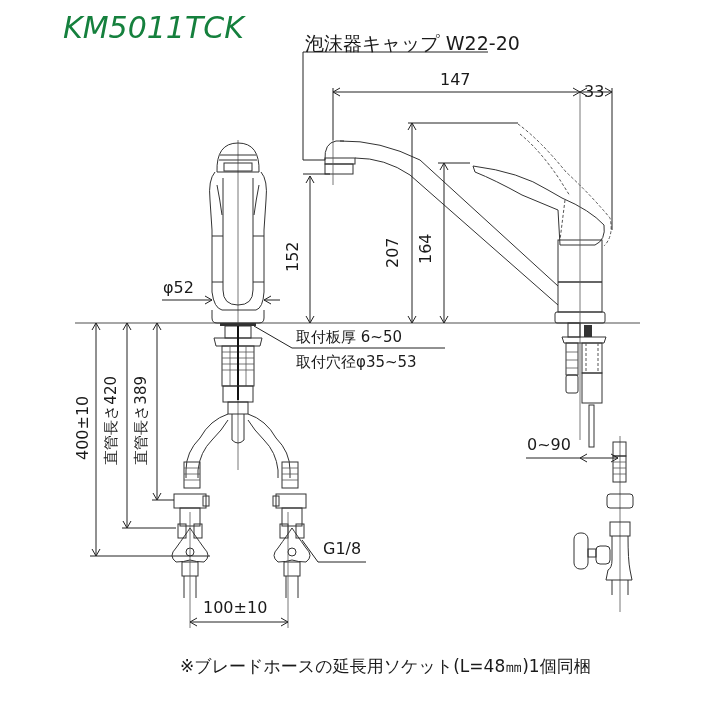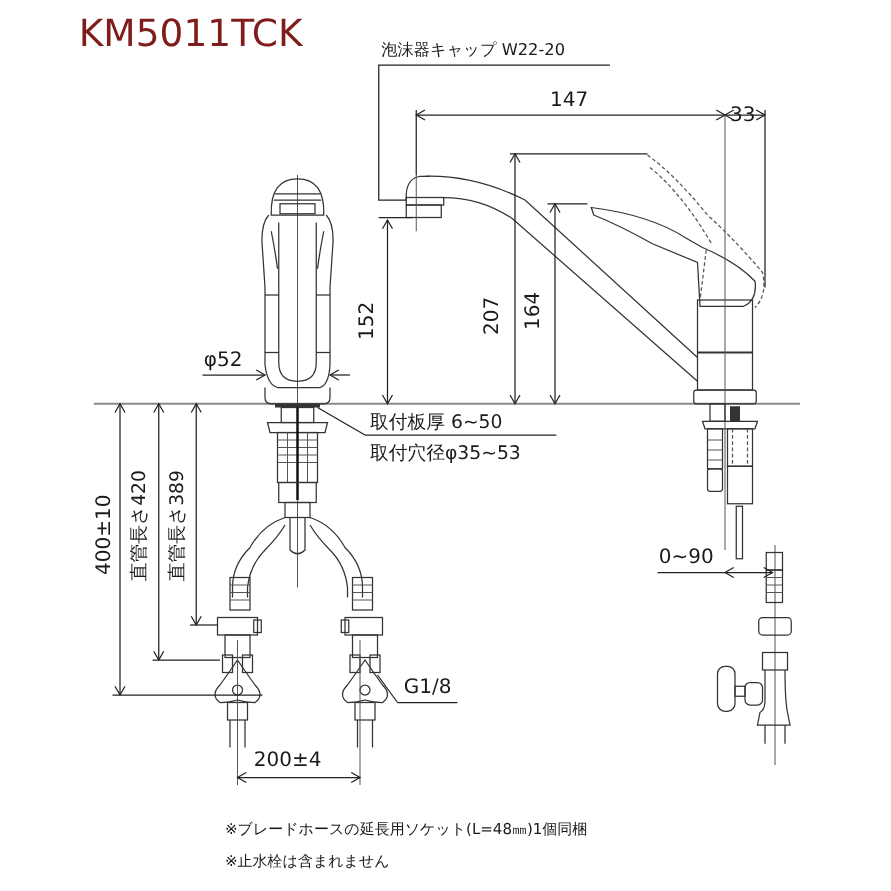--- a/index.html
+++ b/index.html
@@ -1,24 +1,24 @@
 <!DOCTYPE html>
 <html><head>
 <meta charset="utf-8">
 <style>
   html, body { margin: 0; padding: 0; background: #ffffff; }
   body { width: 713px; height: 713px; position: relative; overflow: hidden;
          font-family: "DejaVu Sans", "Liberation Sans", sans-serif; color: #1a1a1a; }
   #stage { position: absolute; left: 0; top: 0; width: 713px; height: 713px; }
   .title { position: absolute; left: 63px; top: 10px; font-size: 30px; letter-spacing: 0px;
-           font-family: "DejaVu Sans", sans-serif; color: #7f1d1d; font-weight: normal; }
+           font-family: "DejaVu Sans", sans-serif; color: #15803d; font-weight: normal; font-style: italic; }
   .lbl { position: absolute; font-size: 15px; color: #1a1a1a; white-space: nowrap; line-height: 1; }
   .lbl.big { font-size: 16px; }
   .vert { transform-origin: left top; transform: rotate(-90deg); }
-  .note { position: absolute; left: 180px; font-size: 12px; color: #1a1a1a; white-space: nowrap; }
+  .note { position: absolute; left: 180px; font-size: 17px; color: #1a1a1a; white-space: nowrap; }
   svg .ln { stroke: #333; stroke-width: 1; fill: none; }
   svg .thin { stroke: #555; stroke-width: 0.8; fill: none; }
   svg .dim { stroke: #222; stroke-width: 1; fill: none; }
   svg .dash { stroke: #555; stroke-width: 1; fill: none; stroke-dasharray: 3 2; }
   svg .ground { stroke: #888; stroke-width: 1.6; fill: none; }
   svg .solid { fill: #333; stroke: none; }
   svg .body { stroke: #333; stroke-width: 1; fill: #fff; }
 </style>
 </head>
 <body>
@@ -216,36 +216,35 @@
       <line class="dim" x1="190" y1="622" x2="288" y2="622"></line>
       <path class="dim" d="M197,618 L190,622 L197,626"></path>
       <path class="dim" d="M281,618 L288,622 L281,626"></path>
 
       <line class="dim" x1="526" y1="458" x2="618" y2="458"></line>
       <path class="dim" d="M587,454 L580,458 L587,462"></path>
       <path class="dim" d="M611,454 L618,458 L611,462"></path>
     </g>
   </svg>
 
-  <div class="lbl big" style="left:305px;top:34px;font-size:13px">泡沫器キャップ W22-20</div>
+  <div class="lbl big" style="left:305px;top:34px;font-size:19px">泡沫器キャップ W22-20</div>
   <div class="lbl big" style="left:440px;top:72px">147</div>
   <div class="lbl big" style="left:584px;top:84px">33</div>
 
   <div class="lbl big vert" style="left:285px;top:272px">152</div>
   <div class="lbl big vert" style="left:385px;top:268px">207</div>
   <div class="lbl big vert" style="left:418px;top:264px">164</div>
 
   <div class="lbl big" style="left:163px;top:280px">φ52</div>
 
   <div class="lbl" style="left:296px;top:330px">取付板厚 6~50</div>
   <div class="lbl" style="left:296px;top:355px">取付穴径φ35~53</div>
 
   <div class="lbl big vert" style="left:75px;top:460px">400±10</div>
   <div class="lbl vert" style="left:104px;top:465px">直管長さ420</div>
   <div class="lbl vert" style="left:134px;top:465px">直管長さ389</div>
 
   <div class="lbl big" style="left:323px;top:541px">G1/8</div>
-  <div class="lbl big" style="left:203px;top:600px">200±4</div>
+  <div class="lbl big" style="left:203px;top:600px">100±10</div>
   <div class="lbl big" style="left:527px;top:437px">0~90</div>
 
   <div class="note" style="top:655px">※ブレードホースの延長用ソケット(L=48㎜)1個同梱</div>
-  <div class="note" style="top:681px">※止水栓は含まれません</div>
 </div>
 
 </body></html>

